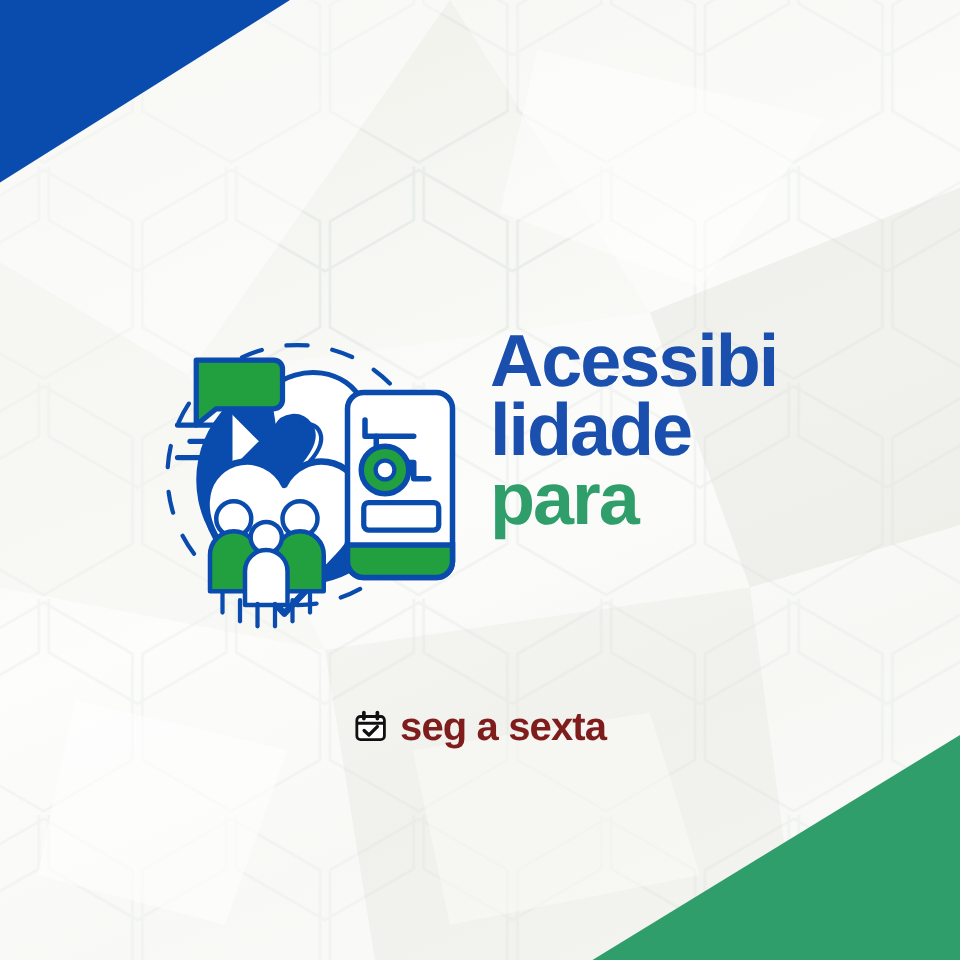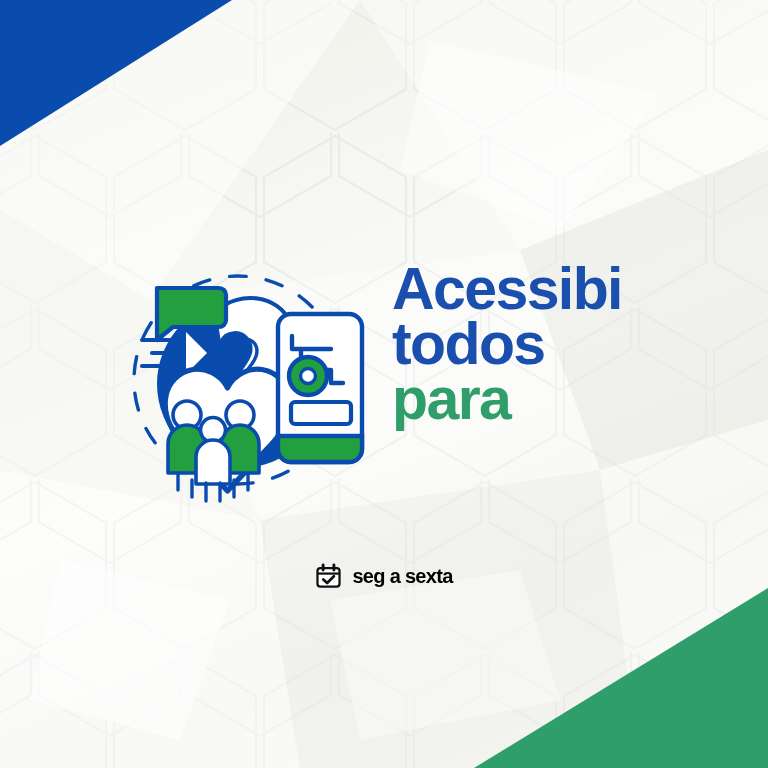--- a/index.html
+++ b/index.html
@@ -95,24 +95,24 @@
   }
   .info-item .glyph {
     display: inline-flex;
     align-items: center;
     justify-content: center;
     width: 27px;
     height: 27px;
     flex: none;
   }
   .info-item .txt {
-    font-size: 20px;
+    font-size: 32px;
     font-weight: 700;
     letter-spacing: -0.7px;
-    color: #000000;
+    color: #7f1d1d;
     white-space: nowrap;
   }
   .info-item .sep {
     font-size: 28px;
     font-weight: 700;
     color: #111111;
     padding: 0 3px;
   }
 </style>
 </head>
@@ -224,21 +224,21 @@
           <polyline points="183,118 213,118 213,131 225,131"></polyline>
         </g>
         <circle cx="190" cy="124" r="19" fill="#22a03f" stroke="#0a4bae" stroke-width="4.4"></circle>
         <circle cx="190" cy="124" r="7.5" fill="#ffffff" stroke="#0a4bae" stroke-width="3.4"></circle>
         <rect x="173" y="150" width="60" height="22" rx="4" fill="#ffffff" stroke="#0a4bae" stroke-width="4.2"></rect>
       </g>
     </svg>
 
     <div class="headline">
       <span class="line blue">Acessibi</span>
-      <span class="line blue">todos</span>
+      <span class="line blue">lidade</span>
       <span class="line green">para</span>
     </div>
 
     <div class="infobar">
 
       <div class="info-item">
         <span class="glyph">
           <svg viewBox="0 0 24 24" width="27" height="27">
             <rect x="2.2" y="4.6" width="19.6" height="16.4" rx="2.6" fill="#ffffff" stroke="#111111" stroke-width="2"></rect>
             <line x1="2.2" y1="9.4" x2="21.8" y2="9.4" stroke="#111111" stroke-width="2"></line>

